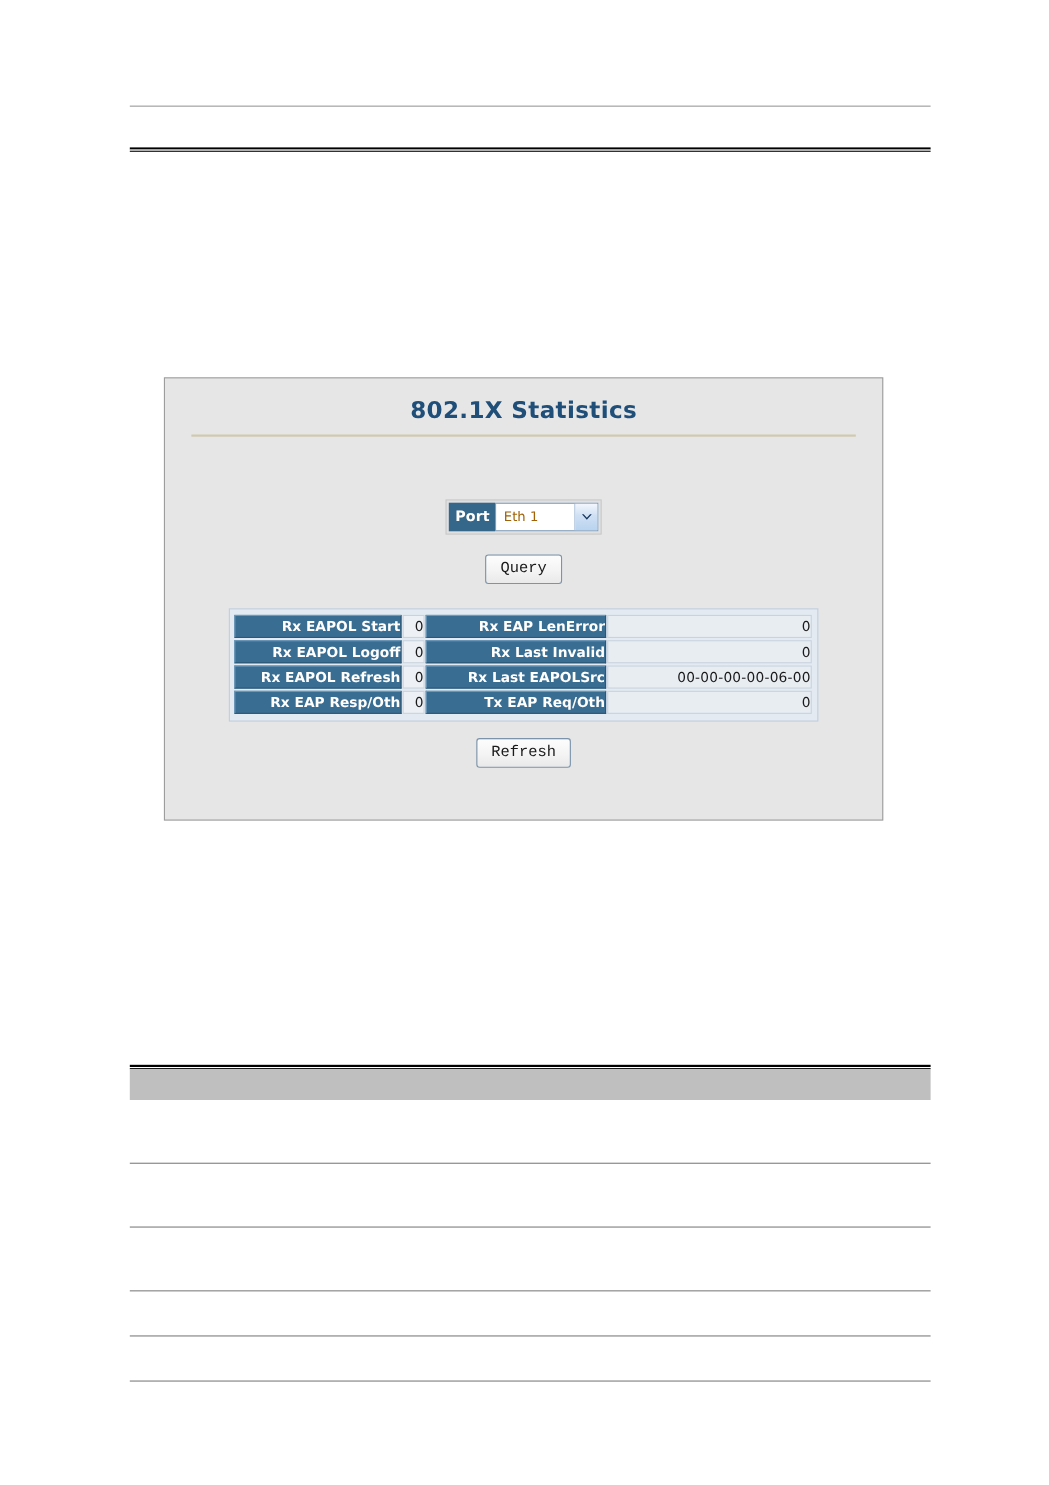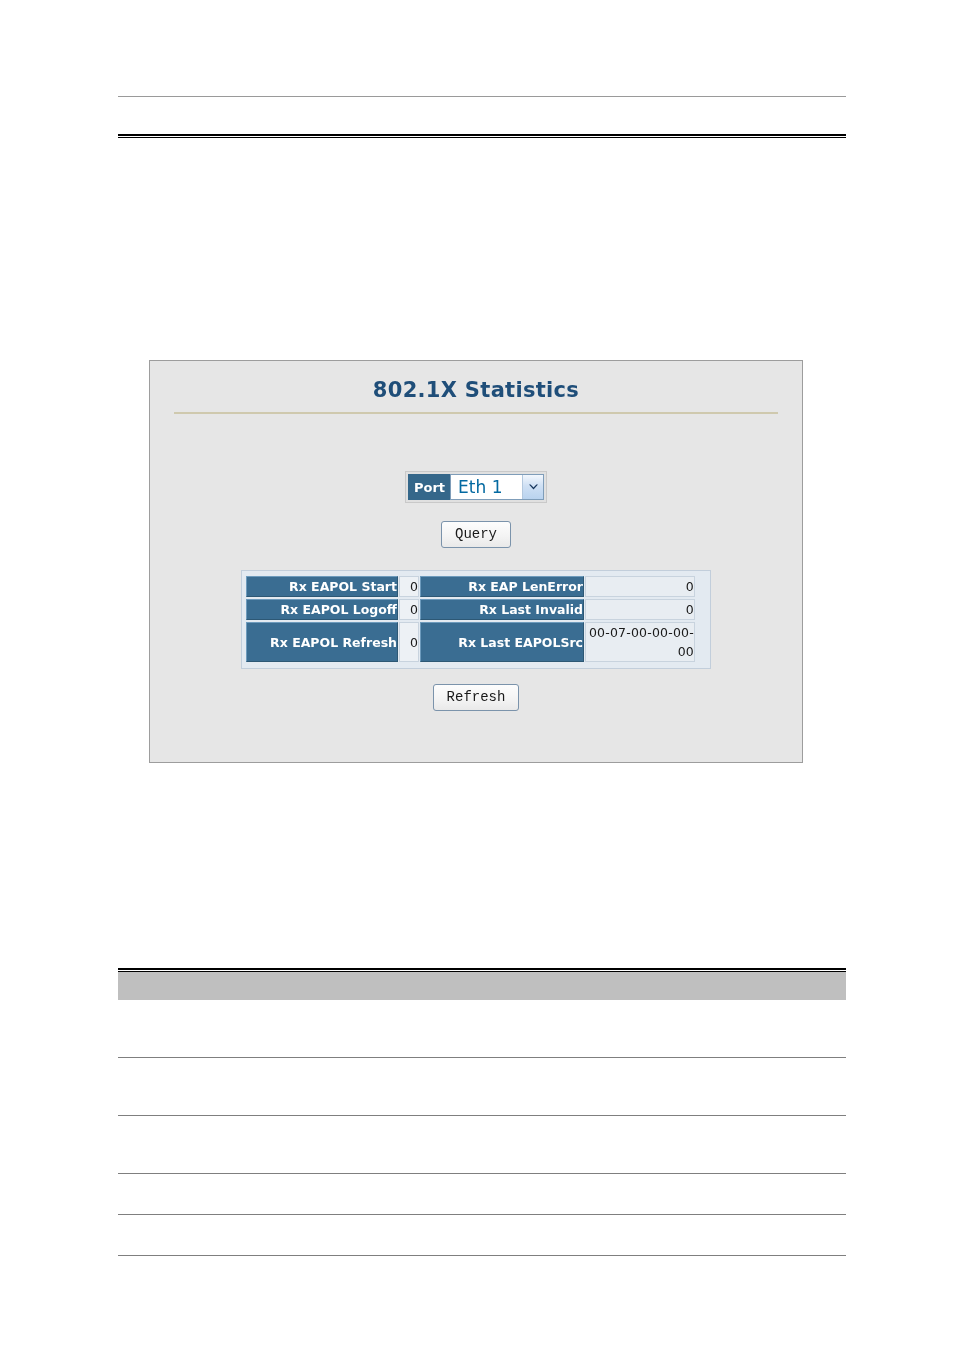--- a/index.html
+++ b/index.html
@@ -41,21 +41,21 @@
   }
   .page-header-double .ln-thin {
     height: 1px;
     background: #000000;
   }
 
   
   .screenshot-panel {
     position: absolute;
     left: 149px;
-    top: 360px;
+    top: 343px;
     width: 654px;
     height: 403px;
     background: #e6e6e6;
     border: 1px solid #9d9d9d;
     box-sizing: border-box;
   }
 
   .panel-title {
     text-align: center;
     color: #1f4e79;
@@ -98,22 +98,22 @@
   }
   .port-select {
     display: flex;
     align-items: center;
     background: #ffffff;
     border: 1px solid #7f9db9;
     box-sizing: border-box;
     height: 26px;
   }
   .port-select-value {
-    color: #0369a1;
-    font-size: 17px;
+    color: #a16207;
+    font-size: 12px;
     padding: 0 10px 0 7px;
     min-width: 54px;
     line-height: 24px;
   }
   .port-select-arrow {
     width: 20px;
     height: 24px;
     background: linear-gradient(to bottom, #f2f7fd 0%, #cfe0f4 45%, #b9d3ef 100%);
     border-left: 1px solid #b3c8de;
     display: flex;
@@ -137,24 +137,24 @@
     color: #1a1a1a;
     font-family: Liberation Mono, monospace;
     line-height: 1.15;
     cursor: pointer;
     box-shadow: 0 0 0 1px #e6e6e6;
   }
 
   
   .stats-wrap {
     margin: 22px auto 0 auto;
-    width: 470px;
+    width: 536px;
     background: #e3eaf1;
     border: 1px solid #c2cedb;
-    padding: 3px 14px 4px 3px;
+    padding: 3px 4px 4px 3px;
     box-sizing: border-box;
   }
   table.stats {
     border-collapse: separate;
     border-spacing: 1px 2px;
     width: 100%;
   }
   table.stats td {
     font-size: 12.5px;
     height: 19px;
@@ -259,21 +259,27 @@
         <tr>
           <td class="lbl lbl-left">Rx EAPOL Logoff</td>
           <td class="val-small">0</td>
           <td class="lbl lbl-right">Rx Last Invalid</td>
           <td class="val-big">0</td>
         </tr>
         <tr>
           <td class="lbl lbl-left">Rx EAPOL Refresh</td>
           <td class="val-small">0</td>
           <td class="lbl lbl-right">Rx Last EAPOLSrc</td>
-          <td class="val-big">00-07-00-00-00-00</td>
+          <td class="val-big">00-00-00-00-06-00</td>
+        </tr>
+        <tr>
+          <td class="lbl lbl-left">Rx EAP Resp/Oth</td>
+          <td class="val-small">0</td>
+          <td class="lbl lbl-right">Tx EAP Req/Oth</td>
+          <td class="val-big">0</td>
         </tr>
       </tbody>
     </table>
   </div>
 
   <div class="btn-row" style="margin-top:15px;">
     <button class="xp-button">Refresh</button>
   </div>
 
 </div>

